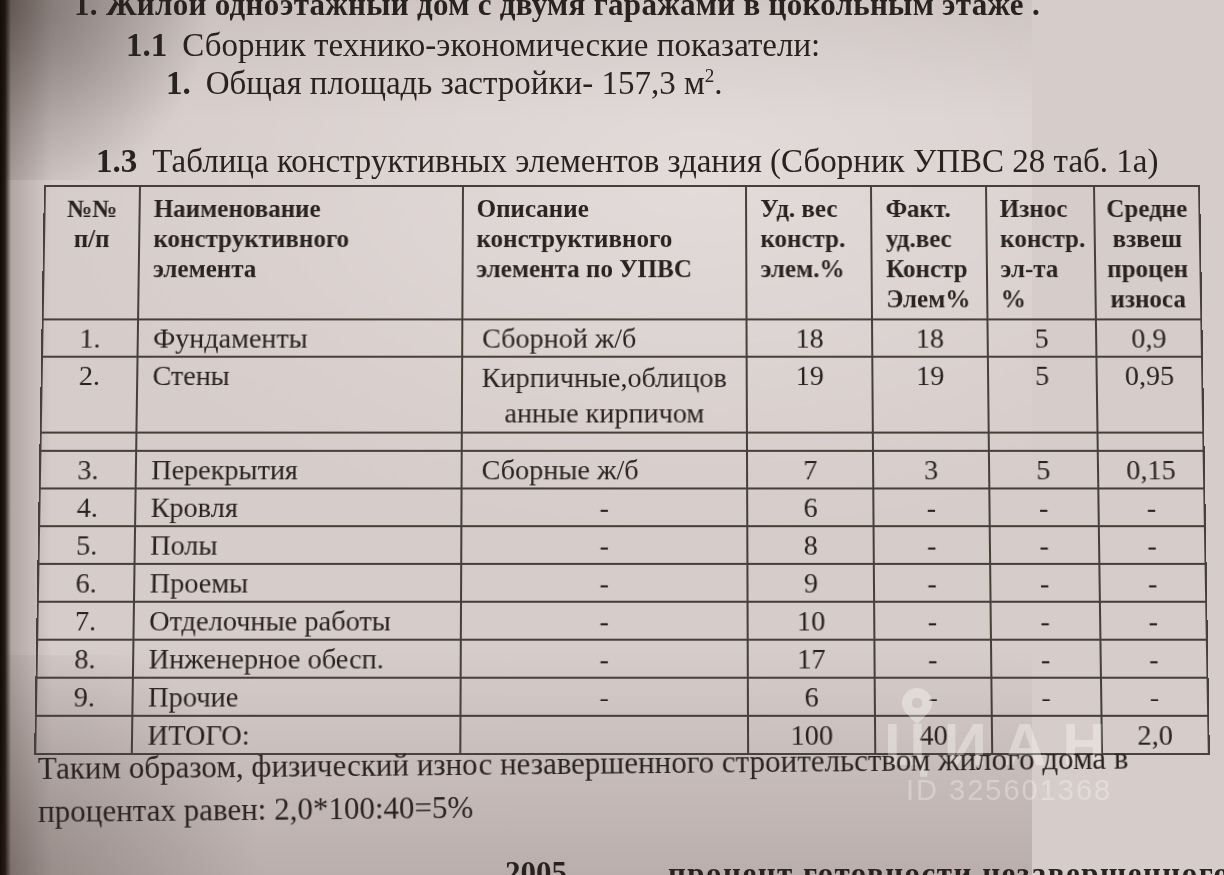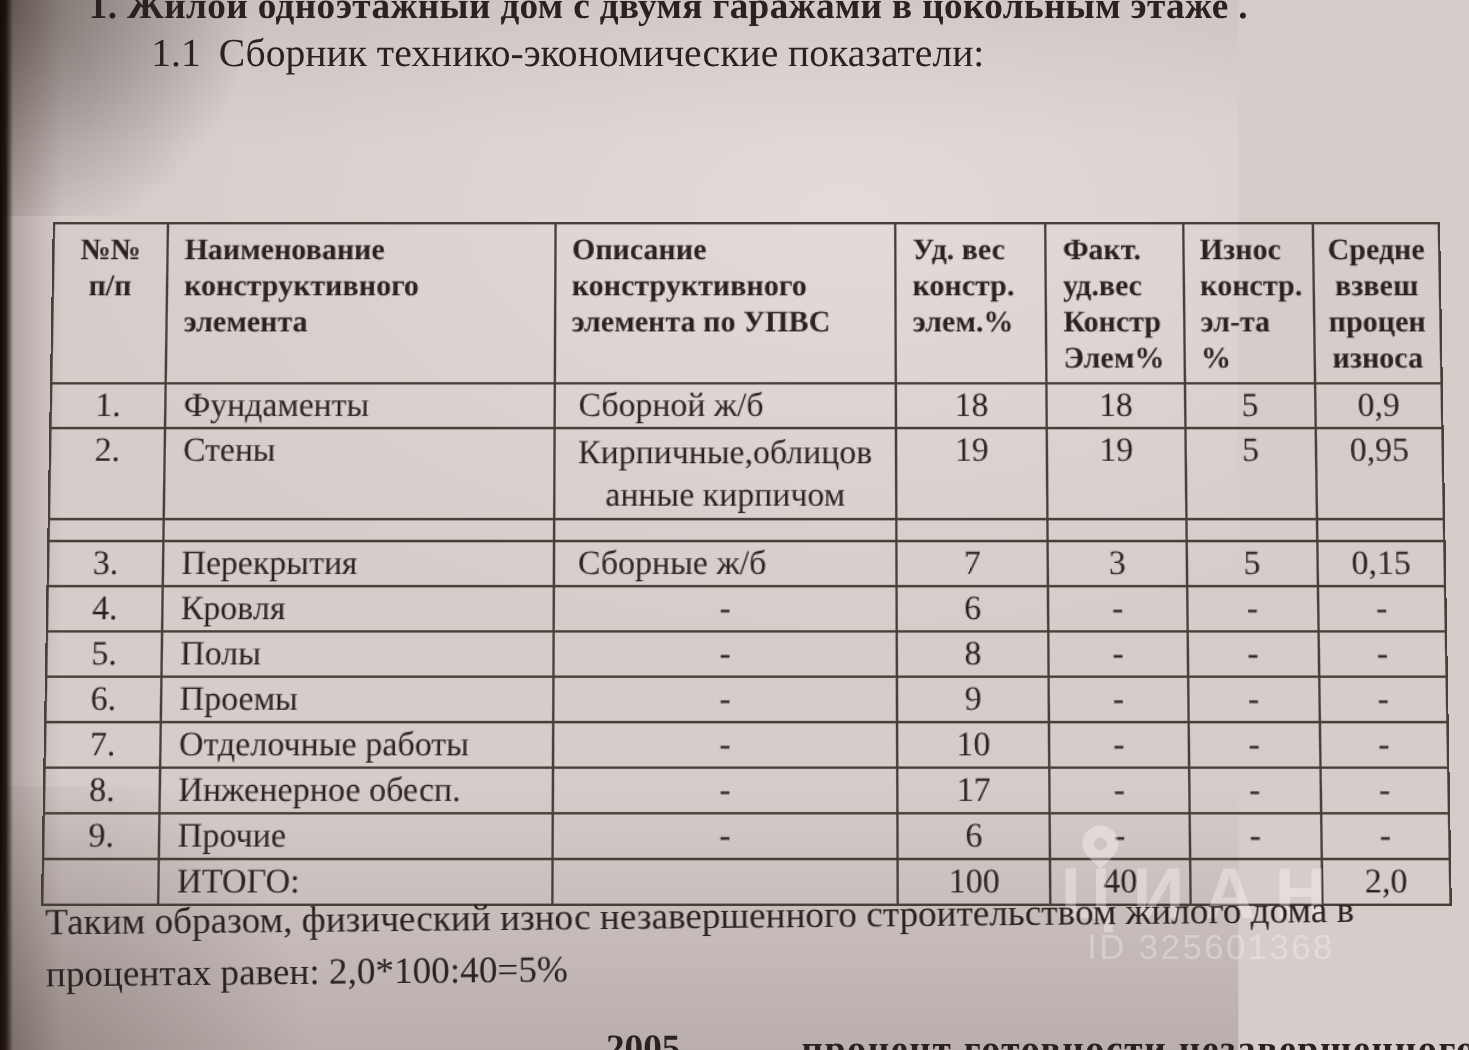--- a/index.html
+++ b/index.html
@@ -19,21 +19,21 @@
   .edge-left{position:absolute;left:0;top:0;width:11px;height:875px;
     background:linear-gradient(to right,#0e0906 0%,#261b15 45%,rgba(38,27,21,0) 100%);}
   .corner-shade{position:absolute;left:0;top:0;width:230px;height:180px;
     background:radial-gradient(circle at 0 0, rgba(26,15,9,0.5), rgba(26,15,9,0) 72%);}
   .corner-shade-bl{position:absolute;left:0;bottom:0;width:300px;height:220px;
     background:radial-gradient(circle at 0 100%, rgba(40,28,22,0.28), rgba(40,28,22,0) 70%);}
 
   .title{position:absolute;top:-13px;left:74px;margin:0;
     font-size:31px;font-weight:bold;letter-spacing:0.3px;white-space:nowrap;}
   .line{position:absolute;font-size:33px;white-space:nowrap;}
-  .line .num{display:inline-block;margin-right:15px;}
+  .line .num{display:inline-block;margin-right:15px;font-weight:bold;}
   .l11{top:27px;left:126px;}
   .larea{top:65px;left:166px;}
   .l12{top:105px;left:94px;}
   .l13{top:143px;left:96px;}
   sup{font-size:58%;line-height:0;}
 
   .table-wrap{position:absolute;left:44px;top:185px;width:1156px;
     transform:perspective(1400px) rotateX(2.4deg);transform-origin:50% 0;}
   table{border-collapse:collapse;width:100%;table-layout:fixed;}
   th,td{border:2px solid #474039;overflow:hidden;}
@@ -81,20 +81,26 @@
 <div class="page">
   <div class="edge-left"></div>
   <div class="corner-shade"></div>
   <div class="corner-shade-bl"></div>
 
   <h1 class="title">1. Жилой одноэтажный дом с двумя гаражами в цокольным этаже .</h1>
 
   <div class="line l11">
     <span class="num">1.1</span><span>Сборник технико-экономические показатели:</span>
   </div>
+  <div class="line larea">
+    <span class="num">1.</span><span>Общая площадь застройки- 157,3 м</span><sup>2</sup><span>.</span>
+  </div>
+  <div class="line l13">
+    <span class="num">1.3</span><span>Таблица конструктивных элементов здания (Сборник УПВС 28 таб. 1а)</span>
+  </div>
 
   <div class="table-wrap">
     <table>
       <colgroup>
         <col style="width:95px">
           <col style="width:322px">
           <col style="width:283px">
         <col style="width:125px">
           <col style="width:114px">
           <col style="width:108px">

